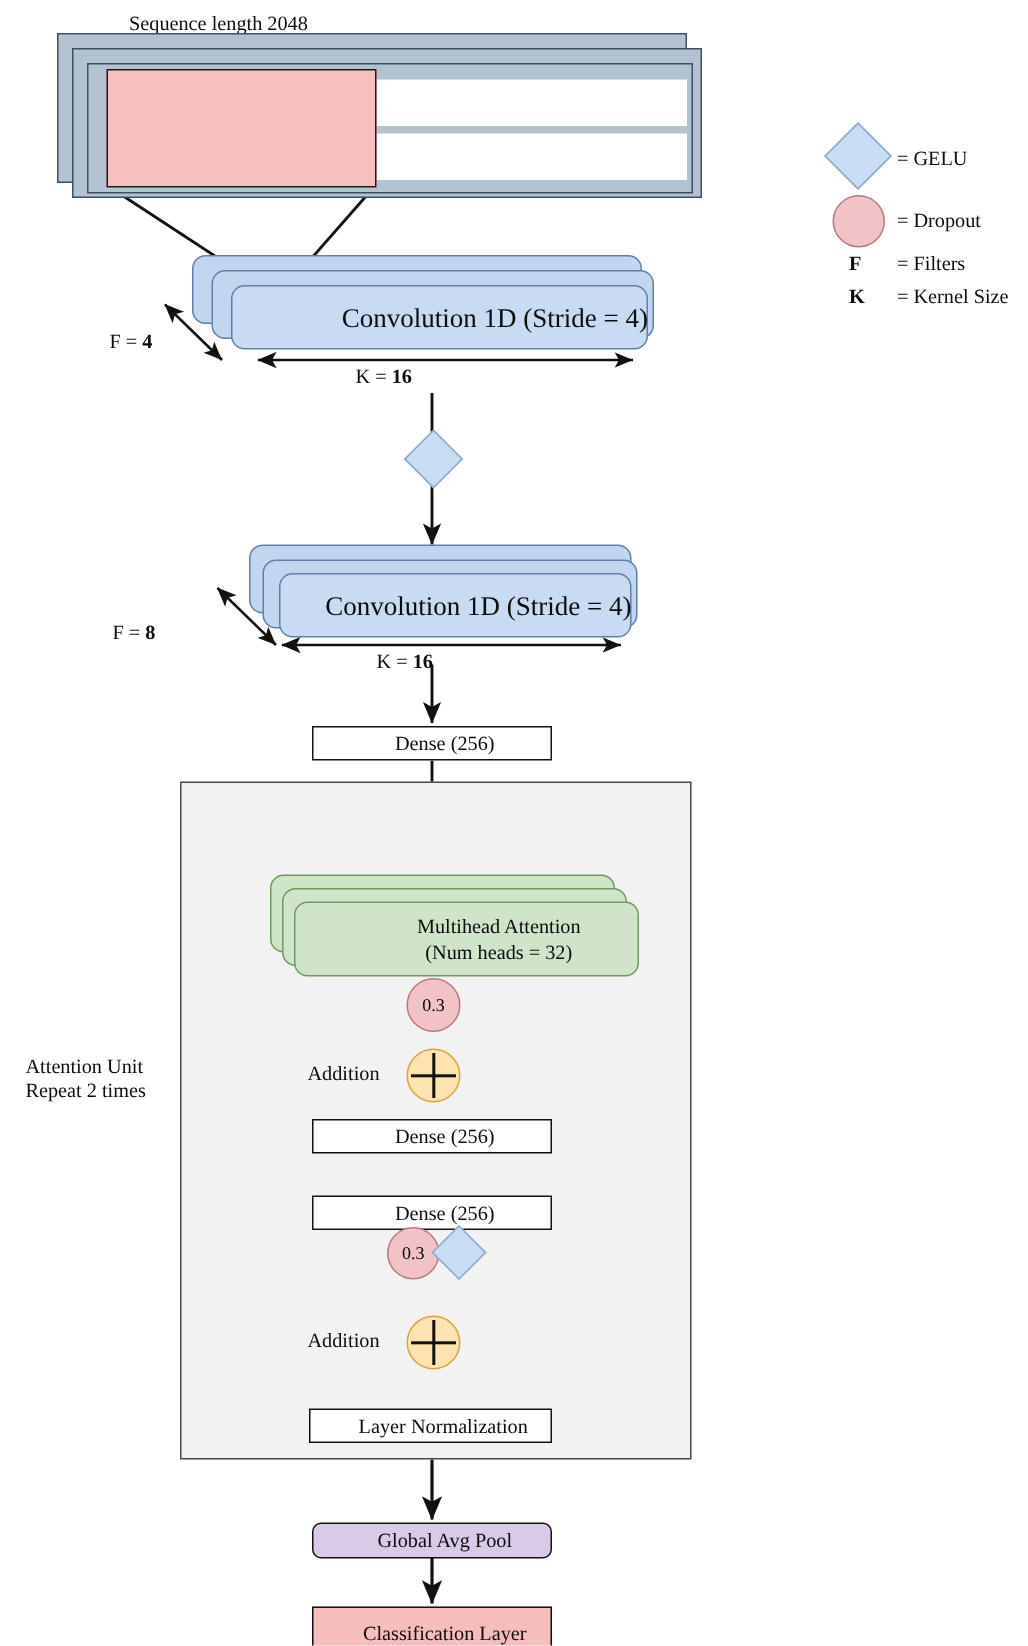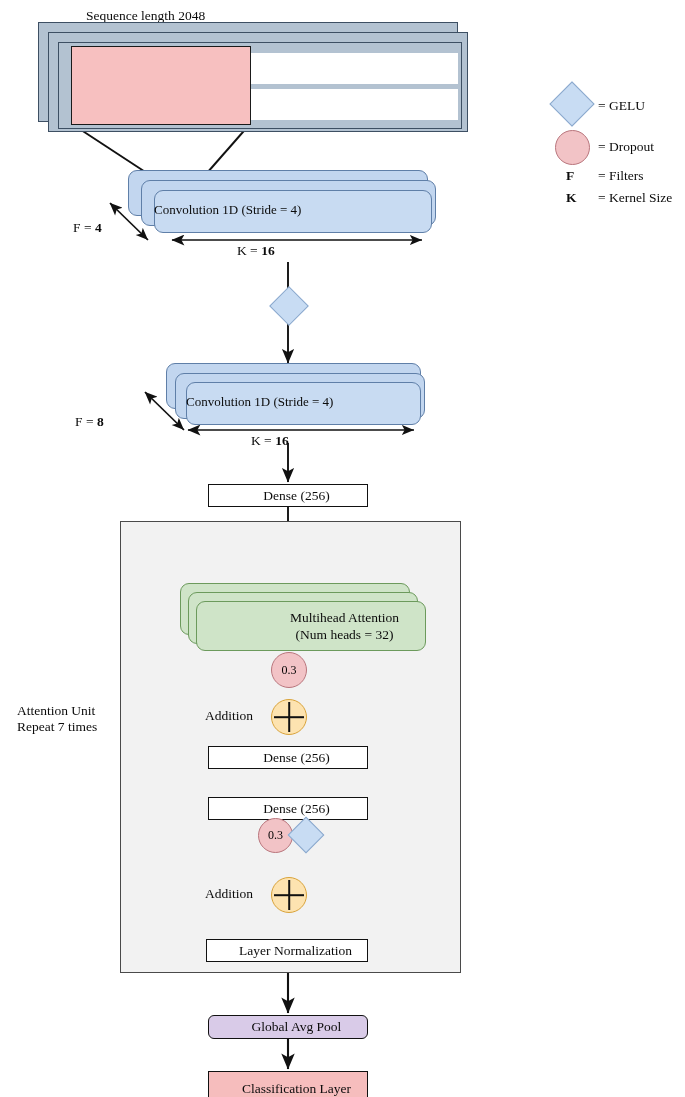--- a/index.html
+++ b/index.html
@@ -60,22 +60,22 @@
     background: #c2d6ef;
     border: 1.1px solid #5f7fa8;
     border-radius: 9px;
     box-sizing: border-box;
   }
   .conv-card.front {
     background: #c8dbf2;
   }
   .conv-text {
     position: absolute;
-    text-align: left;
-    font-size: 13px;
+    text-align: right;
+    font-size: 18px;
     white-space: nowrap;
   }
 
   
   .attn-card {
     position: absolute;
     background: #cfe4c8;
     border: 1.1px solid #6c9a5c;
     border-radius: 9px;
     box-sizing: border-box;
@@ -270,27 +270,27 @@
   <div class="lbl ctr" style="left:251px; top:433px; font-size:13.5px;">
     <span>K = </span><b>16</b>
   </div>
 
   <div class="rect-node" style="left:208px; top:484px; width:160px; height:23px;">Dense (256)</div>
 
   <div class="attn-unit-box" style="left:120px; top:521px; width:341px; height:452px;"></div>
 
   <div class="lbl" style="left:17px; top:703px; font-size:13.5px;">
     <div>Attention Unit</div>
-    <div>Repeat 7 times</div>
+    <div>Repeat 2 times</div>
   </div>
 
   <div class="attn-card" style="left:180px; top:583px; width:230px; height:52px;"></div>
   <div class="attn-card" style="left:188px; top:592px; width:230px; height:52px;"></div>
   <div class="attn-card" style="left:196px; top:601px; width:230px; height:50px;"></div>
-  <div class="attn-text" style="left:212px; top:610px; width:265px;">
+  <div class="attn-text" style="left:200px; top:610px; width:265px;">
     <div>Multihead Attention</div>
     <div>(Num heads = 32)</div>
   </div>
 
   <div class="dropout-circle" style="left:271px; top:652px; width:34px; height:34px;">0.3</div>
 
   <div class="add-circle" style="left:271px; top:699px; width:34px; height:34px;"></div>
   <div class="lbl" style="left:205px; top:708px; font-size:13.5px;">Addition</div>
 
   <div class="rect-node" style="left:208px; top:746px; width:160px; height:23px;">Dense (256)</div>

